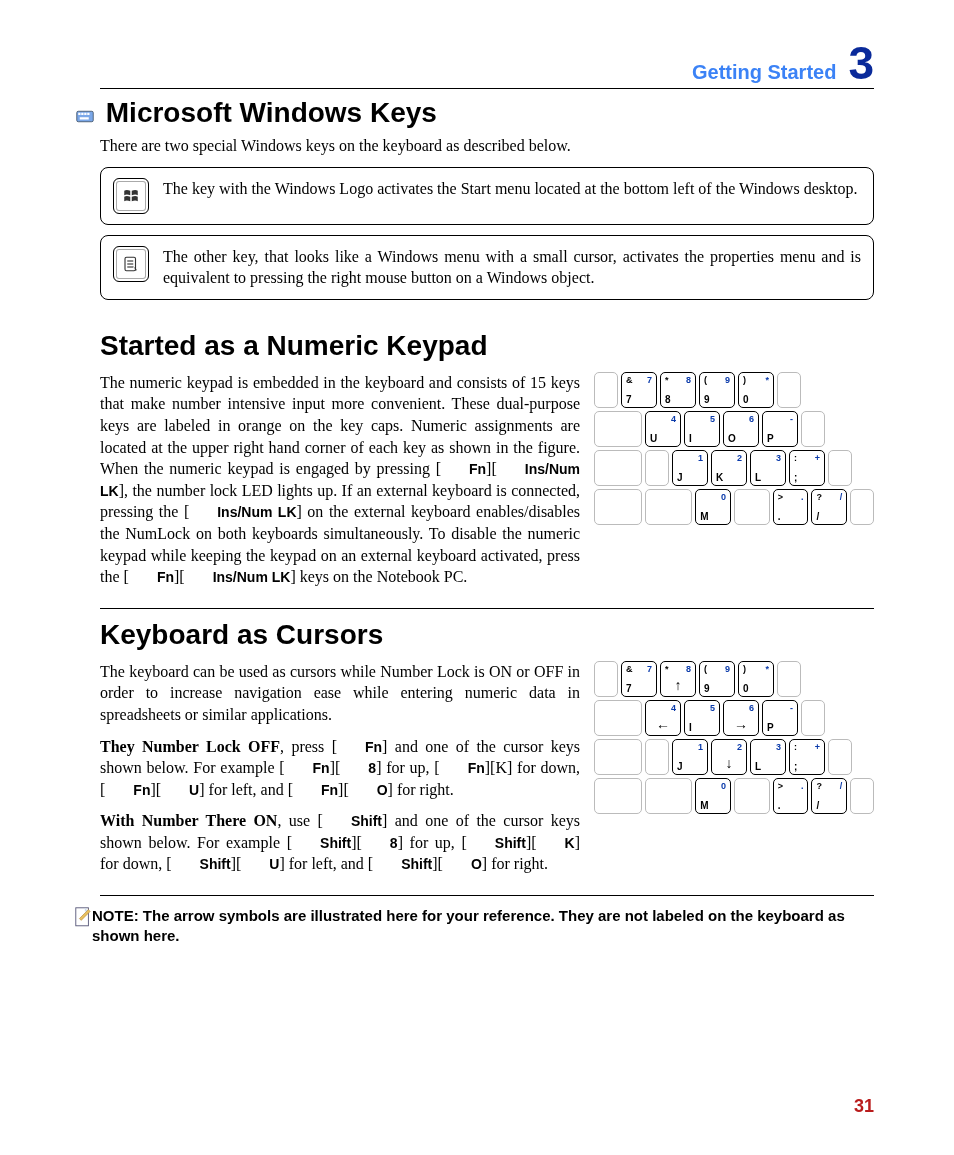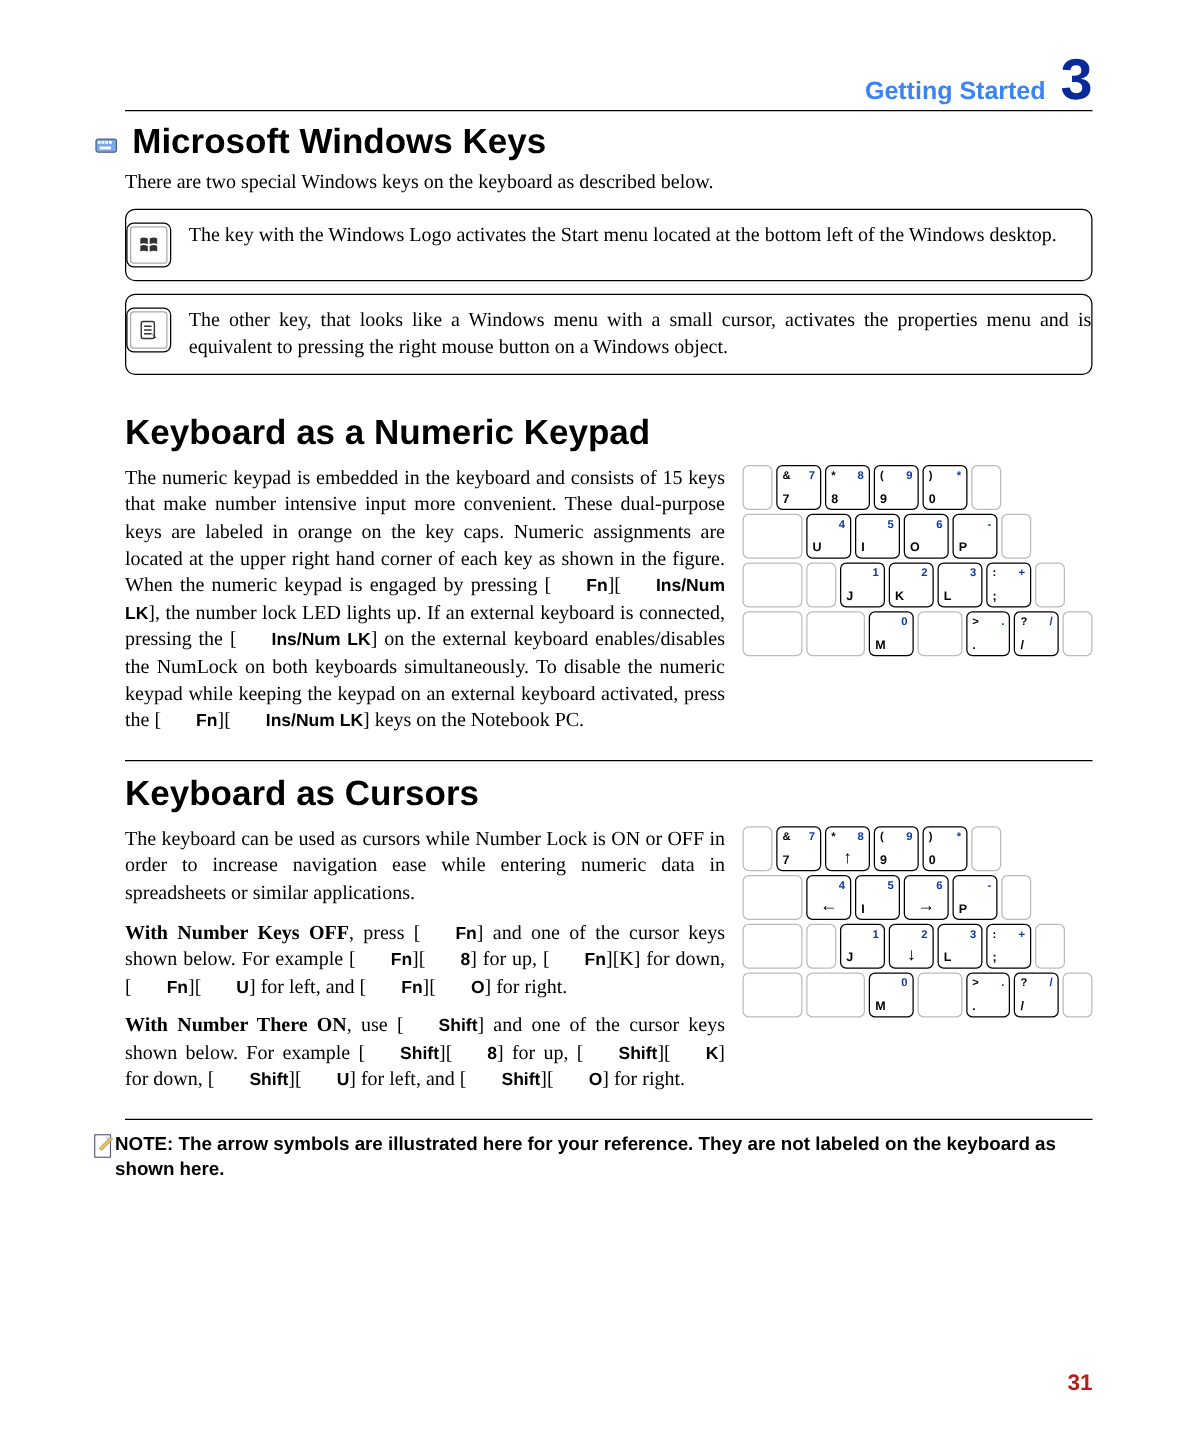--- a/index.html
+++ b/index.html
@@ -61,21 +61,21 @@
     line-height: 1.35;
     text-align: justify;
     margin: 4px 0 10px 0;
   }
   .key-block {
     display: flex;
     align-items: flex-start;
     gap: 14px;
     border: 1px solid #000;
     border-radius: 8px;
-    padding: 10px 0;
+    padding: 10px 12px;
     margin: 10px 0;
   }
   .keycap {
     width: 36px;
     height: 36px;
     border: 1px solid #000;
     border-radius: 6px;
     display: flex;
     align-items: center;
     justify-content: center;
@@ -205,21 +205,21 @@
           <rect x="4" y="3" width="14" height="18" rx="2" fill="none" stroke="#333" stroke-width="1.5"></rect>
           <line x1="7" y1="8" x2="15" y2="8" stroke="#333" stroke-width="1.5"></line>
           <line x1="7" y1="12" x2="15" y2="12" stroke="#333" stroke-width="1.5"></line>
           <line x1="7" y1="16" x2="15" y2="16" stroke="#333" stroke-width="1.5"></line>
           <path d="M14 14 L20 20 L18 21 L17 18 Z" fill="#333"></path>
         </svg>
     </div>
     <div class="body-text" style="margin:0">The other key, that looks like a Windows menu with a small cursor, activates the properties menu and is equivalent to pressing the right mouse button on a Windows object.</div>
   </div>
 
-  <div class="section-title" style="margin-top:30px">Keyboard as a Numeric Keypad</div>
+  <div class="section-title" style="margin-top:30px">Started as a Numeric Keypad</div>
   <div class="two-col">
     <div class="text-col">
       <div class="body-text">The numeric keypad is embedded in the keyboard and consists of 15 keys that make number intensive input more convenient. These dual-purpose keys are labeled in orange on the key caps. Numeric assignments are located at the upper right hand corner of each key as shown in the figure. When the numeric keypad is engaged by pressing [<b class="fn">Fn</b>][<b class="fn">Ins/Num LK</b>], the number lock LED lights up. If an external keyboard is connected, pressing the [<b class="fn">Ins/Num LK</b>] on the external keyboard enables/disables the NumLock on both keyboards simultaneously. To disable the numeric keypad while keeping the keypad on an external keyboard activated, press the  [<b class="fn">Fn</b>][<b class="fn">Ins/Num LK</b>] keys on the Notebook PC.</div>
     </div>
     <div class="keypad">
         <div class="krow">
           <div class="kkey kw-spacer-s blank"></div>
           <div class="kkey kw-small">
             <span class="k-top">&amp;</span>
             <span class="k-num">7</span>
@@ -306,21 +306,21 @@
         </div>
       </div>
   </div>
 
   <hr class="hr thin">
 
   <div class="section-title">Keyboard as Cursors</div>
   <div class="two-col">
     <div class="text-col">
       <div class="body-text">The keyboard can be used as cursors while Number Lock is ON or OFF in order to increase navigation ease while entering numeric data in spreadsheets or similar applications.</div>
-      <div class="body-text"><b>With Number Keys OFF</b>, press [<b class="fn">Fn</b>] and one of the cursor keys shown below. For example [<b class="fn">Fn</b>][<b class="fn">8</b>] for up, [<b class="fn">Fn</b>][K] for down, [<b class="fn">Fn</b>][<b class="fn">U</b>] for left, and [<b class="fn">Fn</b>][<b class="fn">O</b>] for right.</div>
+      <div class="body-text"><b>They Number Lock OFF</b>, press [<b class="fn">Fn</b>] and one of the cursor keys shown below. For example [<b class="fn">Fn</b>][<b class="fn">8</b>] for up, [<b class="fn">Fn</b>][K] for down, [<b class="fn">Fn</b>][<b class="fn">U</b>] for left, and [<b class="fn">Fn</b>][<b class="fn">O</b>] for right.</div>
       <div class="body-text"><b>With Number There ON</b>, use [<b class="fn">Shift</b>] and one of the cursor keys shown below. For example [<b class="fn">Shift</b>][<b class="fn">8</b>] for up, [<b class="fn">Shift</b>][<b class="fn">K</b>] for down, [<b class="fn">Shift</b>][<b class="fn">U</b>] for left, and [<b class="fn">Shift</b>][<b class="fn">O</b>] for right.</div>
     </div>
     <div class="keypad">
         <div class="krow">
           <div class="kkey kw-spacer-s blank"></div>
           <div class="kkey kw-small">
             <span class="k-top">&amp;</span>
             <span class="k-num">7</span>
             <span class="k-main">7</span>
           </div>

